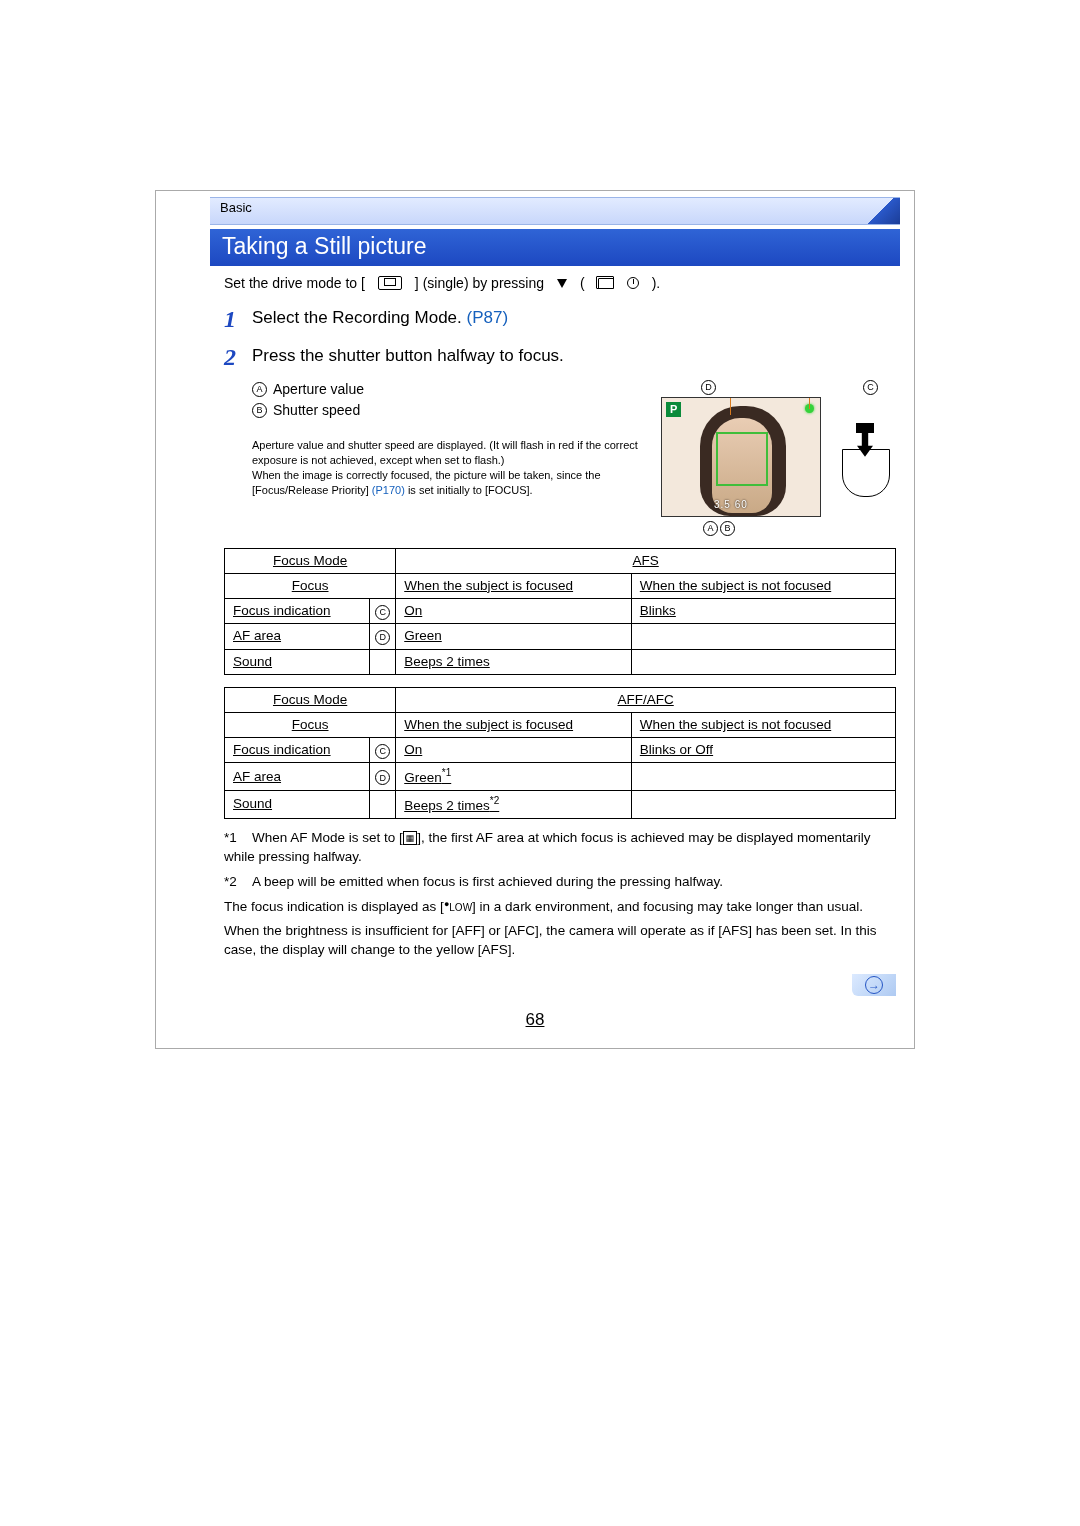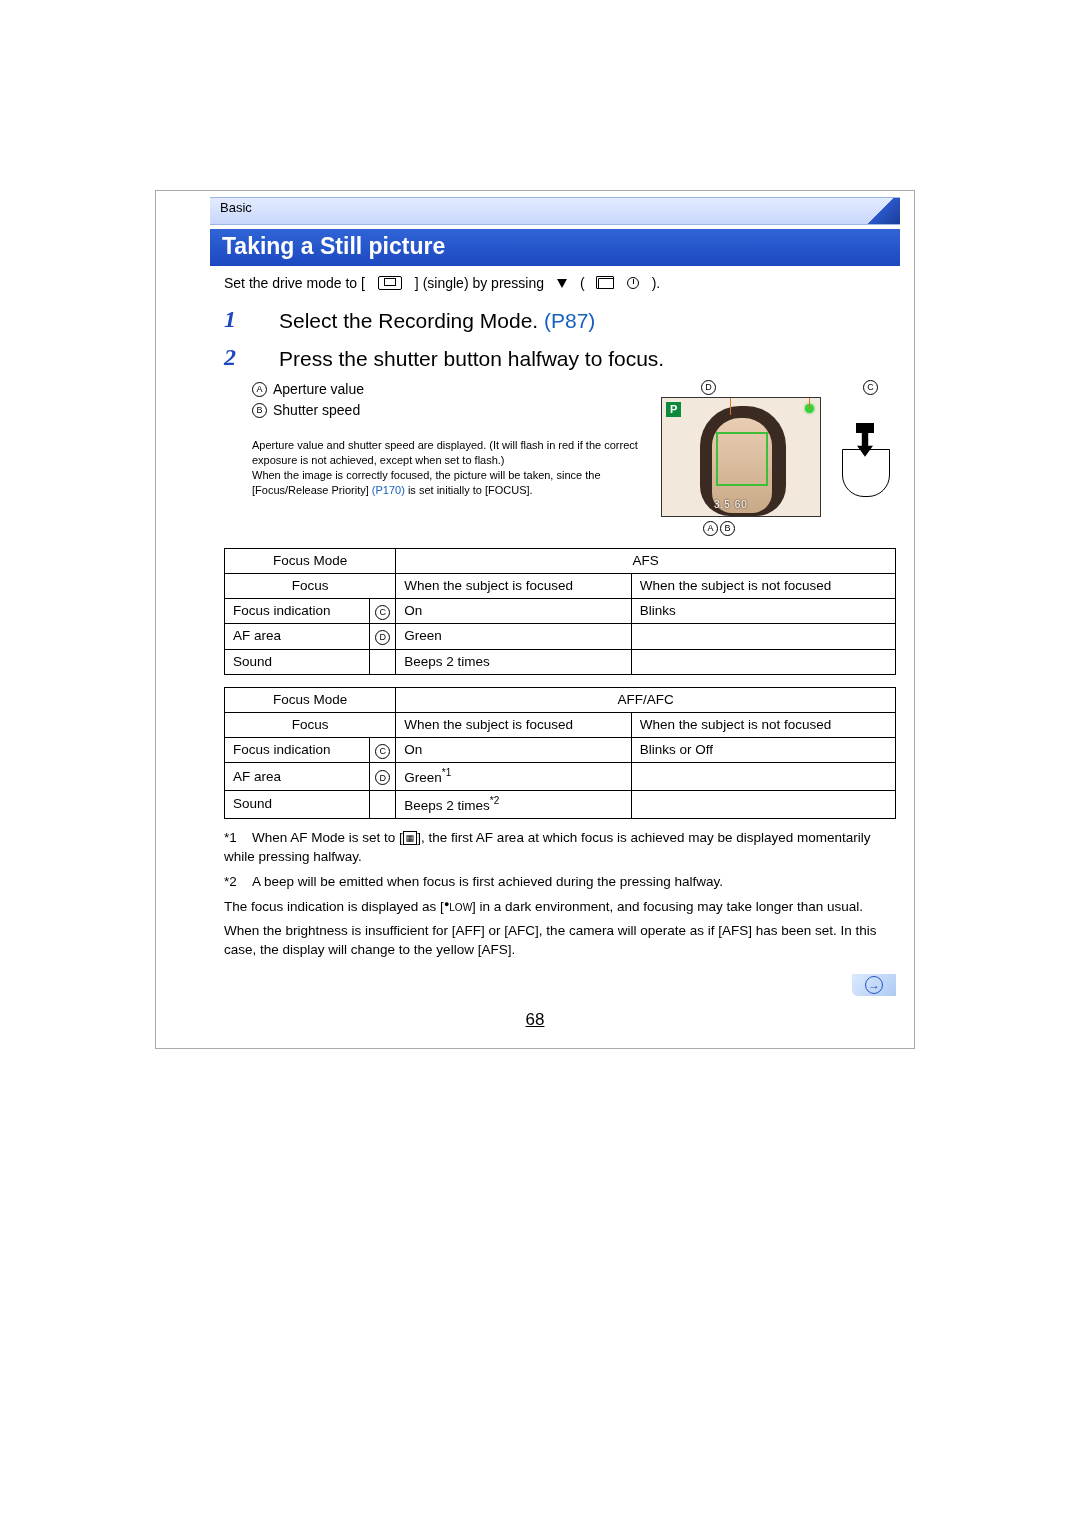--- a/index.html
+++ b/index.html
@@ -43,29 +43,29 @@
     content:"";
     position:absolute; right:0; top:0; bottom:0; width:38px;
     background: linear-gradient(135deg, transparent 0%, transparent 49%, #2a58c9 50%, #1b3d97 100%);
   }
   .title-bar {
     margin: 0 14px 8px 54px;
     background: linear-gradient(to bottom, #2f64d6 0%, #1d48c1 100%);
     color: #fff;
     padding: 4px 12px 6px;
     font-size: 23px;
-    font-weight: bold;
+    font-weight: normal;
   }
   .content { margin: 0 18px 0 68px; font-size: 14.5px; line-height: 1.35; }
   .drive-mode-line { font-size: 14px; margin-bottom: 10px; display:flex; align-items:center; gap:13px; }
   .single-icon { display:inline-block; border:1.4px solid #000; padding:1px 5px; font-size:10px; border-radius:2px; line-height:1;}
   .single-icon span{display:inline-block;border:1.2px solid #000;width:12px;height:8px;}
   .step { display:flex; margin-bottom: 6px; }
   .step-num { color:#1d48c1; font-size: 24px; font-weight:bold; font-style: italic; width: 28px; flex-shrink:0; font-family: "Times New Roman", serif; }
-  .step-text { font-size: 21px; padding-top:4px;margin-left:27px; }
+  .step-text { font-size: 17px; padding-top:4px; }
   .step-text .ref { color:#1560bd; }
   .two-col { display:flex; align-items:flex-start; gap:14px; margin-left:28px; }
   .left-col { flex: 1 1 auto; font-size:14px; }
   .right-col { flex: 0 0 235px; position: relative; }
   .label-line { display:flex; align-items:center; gap:6px; margin-bottom:2px; }
   .circ { display:inline-flex; width:15px; height:15px; border:1.2px solid #000; border-radius:50%; align-items:center; justify-content:center; font-size:9px; flex-shrink:0;}
   .desc { margin-top: 19px; line-height:1.35; font-size:11px; padding-right: 4px;}
   .desc .ref { color:#1560bd; }
   .figure-area { position: relative; width: 235px; }
   .dc-labels { display:flex; justify-content:space-between; padding:0 18px 2px 40px; }
@@ -81,21 +81,21 @@
   .camera-shot .dot-green { position:absolute; top:6px; right:6px; width:9px; height:9px; background:#35d23a; border-radius:50%; box-shadow:0 0 3px #35d23a;}
   .camera-shot .pointer-d { position:absolute; top:-1px; left:68px; width:0; height:18px; border-left:1.5px solid #d87a1e;}
   .camera-shot .pointer-c { position:absolute; top:-1px; right:10px; width:0; height:12px; border-left:1.5px solid #d87a1e;}
   .camera-shot .vals { position:absolute; bottom:4px; left:52px; color:#fff; font-size:10px; letter-spacing:1px; text-shadow:0 0 2px #000;}
   .shutter-illus { position:absolute; right:-2px; top:26px; width:60px; height:74px; }
   .shutter-illus .body { width:48px; height:48px; border:1.5px solid #000; border-radius:0 0 22px 22px; position:absolute; bottom:0; left:4px;}
   .shutter-illus .btn { width:18px; height:10px; background:#000; position:absolute; top:0; left:18px; }
   .shutter-illus .arrow { width:16px; height:24px; background:#000; clip-path: polygon(30% 0,70% 0,70% 55%,100% 55%,50% 100%,0 55%,30% 55%); position:absolute; top:10px; left:19px;}
   .ab-labels { margin-top:4px; padding-left: 42px; display:flex; gap:2px;}
   table.focus { width: 100%; border-collapse: collapse; font-size: 13.5px; margin: 12px 0 10px 0;}
-  table.focus td, table.focus th { border: 1px solid #000; padding: 3px 8px; vertical-align: middle; text-align:left; font-weight:normal;}
+  table.focus td, table.focus th { border: 1px solid #000; padding: 3px 8px; vertical-align: middle; text-align:left; font-weight:normal;text-decoration:underline;}
   table.focus .hdr { text-align:center; }
   table.focus .circ-cell { width:26px; text-align:center; padding:2px 0;}
   .sup { font-size: 10px; vertical-align: super; }
   .notes { font-size: 13.5px; line-height: 1.4; margin-top: 6px;}
   .notes p { margin-bottom: 6px; }
   .note-ref { display:inline-block; width: 28px; }
   .notes .inline-icon { display:inline-block; border:1px solid #000; padding:0 2px; font-size:9px; position:relative; top:-1px;}
   .low-icon { display:inline-block; font-size:10px; position:relative;}
   .low-icon::before { content:"●"; font-size:9px; position:relative; top:-4px;}
   .next-arrow {

